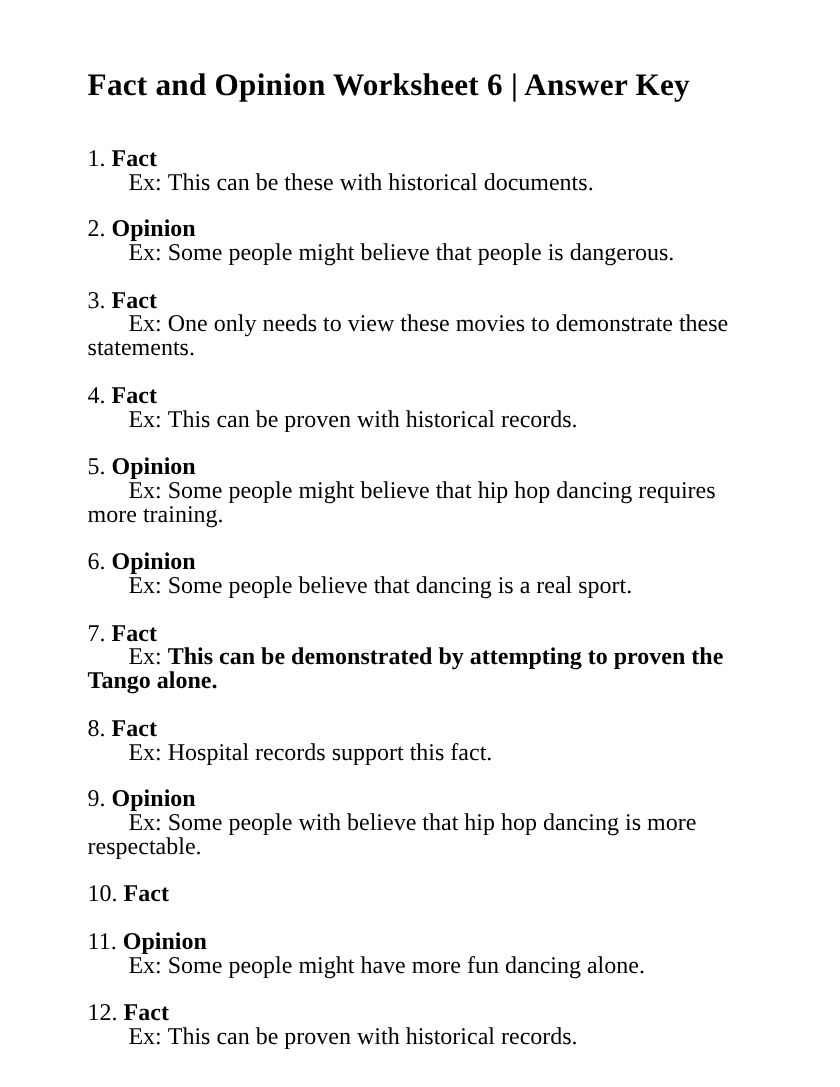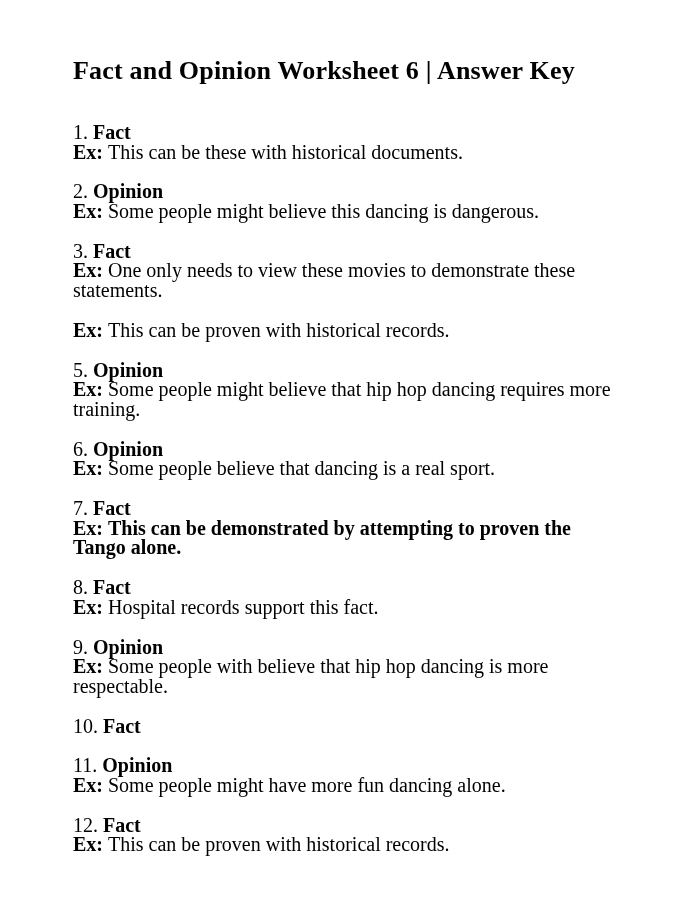--- a/index.html
+++ b/index.html
@@ -30,21 +30,22 @@
   }
   .answer-item {
     font-size: 20px;
     line-height: 19.7px;
     margin: 0 0 20px 0;
   }
   .answer-line .answer-label {
     font-weight: bold;
   }
   .ex-line .ex-label {
-    font-weight: bold;
+    font-weight: normal;
+    margin-left: 34px;
   }
   .ex-line.bold-example {
     font-weight: bold;
   }
 </style>
 </head>
 <body>
 
 <div class="page">
   <h1 class="page-title">Fact and Opinion Worksheet 6 | Answer Key</h1>
@@ -57,34 +58,37 @@
     <div class="ex-line">
       <span class="ex-label">Ex:</span><span>&nbsp;</span><span class="example-text">This can be these with historical documents.</span>
     </div>
   </div>
 
   <div class="answer-item">
     <div class="answer-line">
       <span>2.</span><span>&nbsp;</span><span class="answer-label">Opinion</span>
     </div>
     <div class="ex-line">
-      <span class="ex-label">Ex:</span><span>&nbsp;</span><span class="example-text">Some people might believe this dancing is dangerous.</span>
+      <span class="ex-label">Ex:</span><span>&nbsp;</span><span class="example-text">Some people might believe that people is dangerous.</span>
     </div>
   </div>
 
   <div class="answer-item">
     <div class="answer-line">
       <span>3.</span><span>&nbsp;</span><span class="answer-label">Fact</span>
     </div>
     <div class="ex-line">
       <span class="ex-label">Ex:</span><span>&nbsp;</span><span class="example-text">One only needs to view these movies to demonstrate these statements.</span>
     </div>
   </div>
 
   <div class="answer-item">
+    <div class="answer-line">
+      <span>4.</span><span>&nbsp;</span><span class="answer-label">Fact</span>
+    </div>
     <div class="ex-line">
       <span class="ex-label">Ex:</span><span>&nbsp;</span><span class="example-text">This can be proven with historical records.</span>
     </div>
   </div>
 
   <div class="answer-item">
     <div class="answer-line">
       <span>5.</span><span>&nbsp;</span><span class="answer-label">Opinion</span>
     </div>
     <div class="ex-line">

